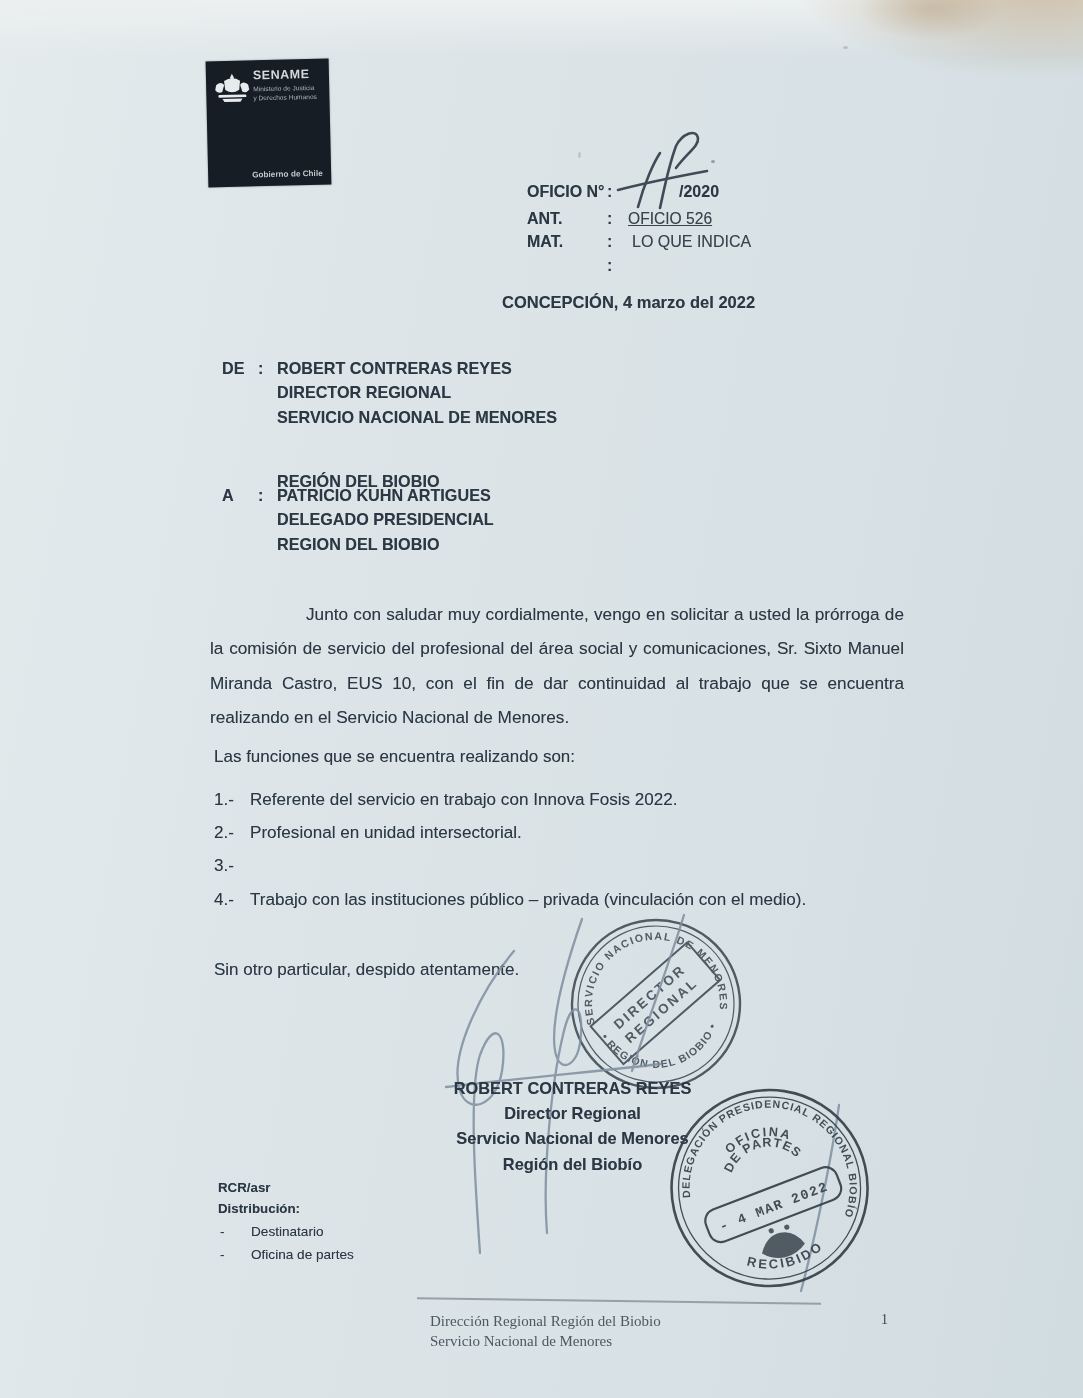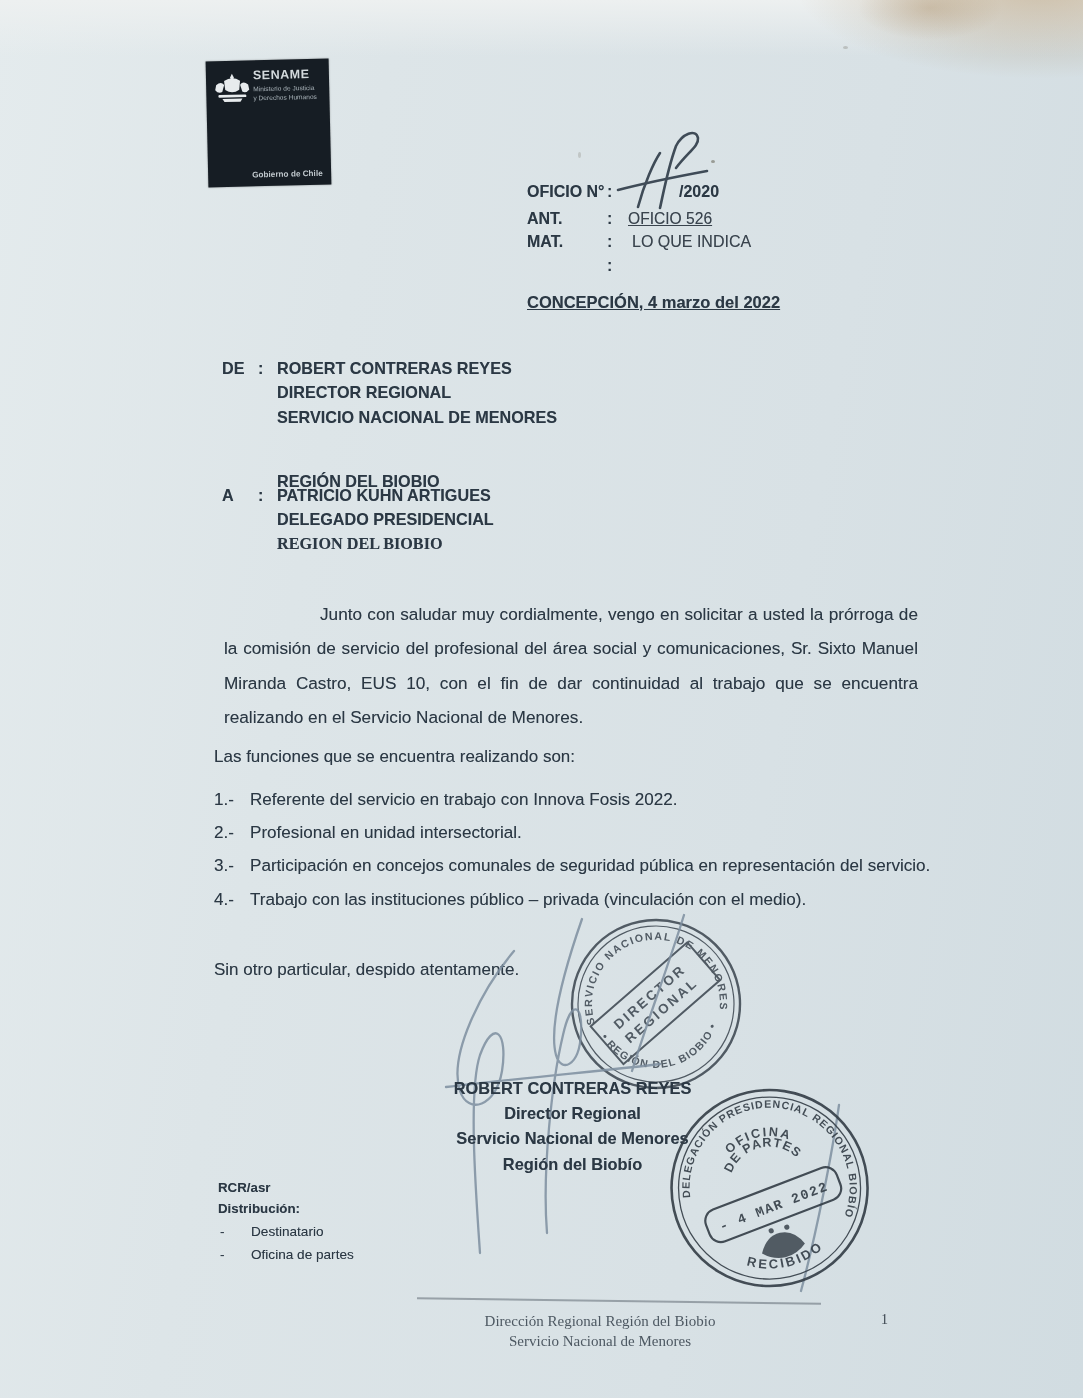--- a/index.html
+++ b/index.html
@@ -27,21 +27,21 @@
   .hrow{position:absolute;left:0;}
   .hlabel{font-weight:700;}
   .hcolon{position:absolute;left:80px;top:0;font-weight:700;}
   .hval{position:absolute;top:0;}
   
   .addr{position:absolute;font-size:16.2px;font-weight:700;line-height:24.3px;}
   .addr .lbl{position:absolute;left:0;top:0;}
   .addr .cl{position:absolute;left:36px;top:0;}
   .addr .lines{position:absolute;left:55px;top:0;}
   
-  .para{position:absolute;left:224px;top:597px;width:694px;font-size:17.2px;line-height:34.4px;
+  .para{position:absolute;left:210px;top:597px;width:694px;font-size:17.2px;line-height:34.4px;
         text-align:justify;text-indent:96px;white-space:normal;text-shadow:0 0 .6px rgba(43,56,68,.38);}
   .fintro{left:214px;top:747px;font-size:17px;}
   .flist{position:absolute;left:214px;top:790px;width:700px;font-size:17.1px;}
   .fitem{position:relative;height:33.2px;}
   .fnum{position:absolute;left:0;}
   .ftext{position:absolute;left:36px;white-space:nowrap;}
   .closing{left:214px;top:944px;font-size:17px;margin-top:16px;}
   
   .stamp1{position:absolute;left:552px;top:910px;width:208px;height:188px;transform:rotate(-6deg);opacity:.85;}
   .stamp2{position:absolute;left:648px;top:1080px;width:244px;height:220px;transform:rotate(-13deg);opacity:.9;}
@@ -52,21 +52,21 @@
   
   .admin{position:absolute;left:218px;top:1180px;font-size:13.3px;}
   .admin .ini{font-weight:700;}
   .admin .dl{font-weight:700;margin-top:6px;}
   .ditem{position:relative;margin-top:8px;height:15px;font-size:13.6px;}
   .ddash{position:absolute;left:2px;}
   .dtext{position:absolute;left:33px;}
   
   .fline{position:absolute;left:417px;top:1300px;width:404px;height:2px;
          background:rgba(85,96,106,.5);transform:rotate(.8deg);}
-  .footer{position:absolute;left:430px;top:1311px;width:340px;text-align:center;
+  .footer{position:absolute;left:430px;top:1311px;width:340px;text-align:left;
           font-family:"Liberation Serif",serif;font-size:15px;line-height:20px;color:#4d5862;}
   .pgnum{position:absolute;left:881px;top:1312px;font-family:"Liberation Serif",serif;font-size:14px;color:#3c4650;}
   .speck{position:absolute;border-radius:50%;background:rgba(90,85,70,.5);}
   .penstrokes{position:absolute;left:430px;top:903px;}
   .hand17{position:absolute;left:610px;top:128px;}
 </style>
 </head>
 <body>
 
 <div class="scan">
@@ -110,59 +110,58 @@
   </div>
 
   <svg class="hand17" width="110" height="95" viewBox="0 0 110 95">
     <g fill="none" stroke="#2a3744" stroke-width="2.6" stroke-linecap="round" opacity=".88">
       <path d="M8 62 C 35 55, 70 48, 97 43"></path>
       <path d="M28 79 C 34 56, 44 34, 50 25"></path>
       <path d="M50 80 C 54 62, 58 40, 66 18 C 72 6, 86 0, 88 10 C 89 18, 78 24, 66 40"></path>
     </g>
   </svg>
 
-  <div class="t b" style="left:527px;top:293px;font-size:16.5px;text-decoration:underline;">CONCEPCIÓN,  4 marzo  del 2022</div>
+  <div class="t b" style="left:502px;top:293px;font-size:16.5px;">CONCEPCIÓN,  4 marzo  del 2022</div>
 
   <div class="addr" style="left:222px;top:356px;">
     <span class="lbl t">DE</span>
     <span class="cl t">:</span>
     <div class="lines">
       <div class="t" style="position:relative;">ROBERT CONTRERAS REYES</div>
       <div class="t" style="position:relative;">DIRECTOR REGIONAL</div>
       <div class="t" style="position:relative;">SERVICIO NACIONAL DE MENORES</div>
       <div class="t" style="position:relative;margin-top:40px;">REGIÓN DEL BIOBIO</div>
     </div>
   </div>
 
   <div class="addr" style="left:222px;top:483px;">
     <span class="lbl t">A</span>
     <span class="cl t">:</span>
     <div class="lines">
       <div class="t" style="position:relative;">PATRICIO KUHN ARTIGUES</div>
       <div class="t" style="position:relative;">DELEGADO PRESIDENCIAL</div>
-      <div class="t" style="position:relative;font-family:Liberation Serif, serif;">REGION DEL BIOBIO</div>
+      <div class="t" style="position:relative;">REGION DEL BIOBIO</div>
     </div>
   </div>
 
   <div class="para">Junto con saludar muy cordialmente, vengo en solicitar a usted la prórroga de la comisión de servicio del profesional del área social y comunicaciones, Sr. Sixto Manuel Miranda Castro, EUS 10, con el fin de dar continuidad al trabajo que se encuentra realizando en el Servicio Nacional de Menores.</div>
 
   <div class="t fintro">Las funciones que se encuentra realizando son:</div>
 
   <div class="flist">
     <div class="fitem">
       <span class="fnum t">1.-</span>
       <span class="ftext t">Referente del servicio en trabajo con Innova Fosis 2022.</span>
     </div>
     <div class="fitem">
       <span class="fnum t">2.-</span>
       <span class="ftext t">Profesional en unidad intersectorial.</span>
     </div>
     <div class="fitem">
       <span class="fnum t">3.-</span>
-      <span class="ftext t">Participación en concejos comunales de seguridad pública en representación del servicio.</span>
     </div>
     <div class="fitem">
       <span class="fnum t">4.-</span>
       <span class="ftext t">Trabajo con las instituciones público – privada (vinculación con el medio).</span>
     </div>
   </div>
 
   <div class="t closing">Sin otro particular, despido atentamente.</div>
 
   <div class="stamp1">

